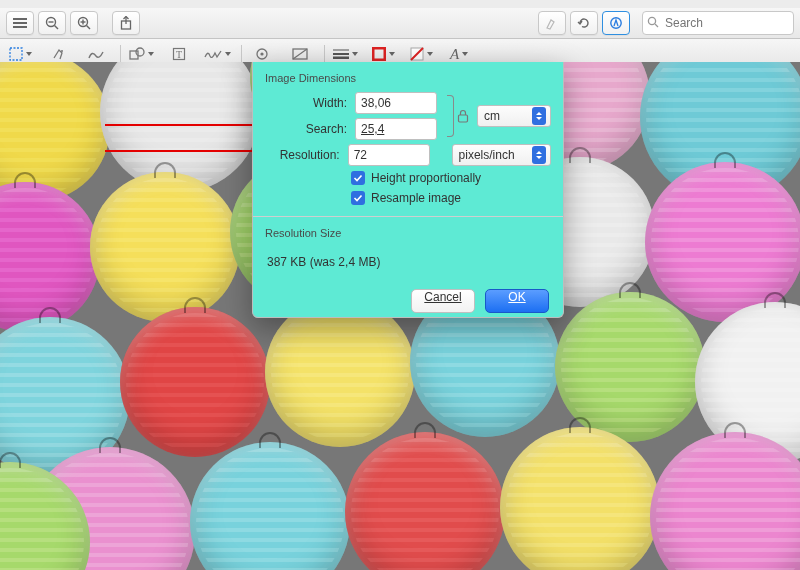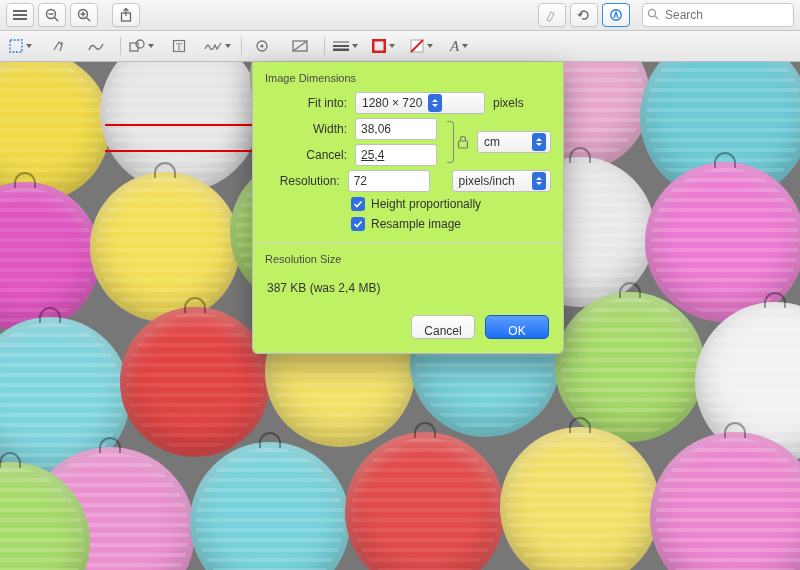--- a/index.html
+++ b/index.html
@@ -1,57 +1,57 @@
 <!DOCTYPE html>
 <html><head>
 <meta charset="utf-8">
 <style>
   html,body{margin:0;padding:0;font-family:-apple-system,"Helvetica Neue",Arial,sans-serif;font-size:12px;color:#333;}
   body{width:800px;height:570px;background:#ececec;overflow:hidden;position:relative;}
   
-  .main-toolbar{height:30px;background:linear-gradient(#f7f7f7,#e8e8e8);border-bottom:1px solid #c4c4c4;display:flex;align-items:center;padding:0 6px;}
+  .main-toolbar{height:30px;background:linear-gradient(#f7f7f7,#e8e8e8);border-bottom:1px solid #c4c4c4;display:flex;align-items:center;padding:0 6px;margin-top:8px;}
   .tbtn{height:22px;min-width:26px;border:1px solid #c8c8c8;border-radius:4px;background:linear-gradient(#ffffff,#f1f1f1);margin-right:4px;display:flex;align-items:center;justify-content:center;color:#555;box-shadow:0 1px 0 rgba(0,0,0,.04);}
   .tbtn svg{display:block;}
   .spacer{flex:1;}
   .search{display:flex;align-items:center;height:22px;border:1px solid #c8c8c8;border-radius:4px;background:#fff;padding:0 6px 0 4px;width:140px;}
   .search input{border:none;outline:none;font-size:12px;width:100%;background:transparent;color:#666;}
   .search .mag{margin-right:4px;color:#888;}
   
   .sec-toolbar{height:30px;background:linear-gradient(#f6f6f6,#e6e6e6);border-bottom:1px solid #bcbcbc;display:flex;align-items:center;padding:0 6px;}
   .sbtn{height:22px;min-width:28px;display:flex;align-items:center;justify-content:center;margin-right:10px;color:#555;position:relative;}
   .sbtn .drop{width:0;height:0;border-left:3px solid transparent;border-right:3px solid transparent;border-top:4px solid #666;margin-left:3px;}
   .sep{width:1px;height:18px;background:#c8c8c8;margin:0 6px 0 0;}
   
   .canvas{position:absolute;top:62px;left:0;right:0;bottom:0;background:#777;overflow:hidden;}
   .img{position:absolute;top:0;left:0;right:0;bottom:0;}
   .lantern{position:absolute;border-radius:50%;box-shadow:inset 0 -10px 30px rgba(0,0,0,.25), inset 0 8px 20px rgba(255,255,255,.35);}
   .lantern:before{content:"";position:absolute;top:-10px;left:50%;transform:translateX(-50%);width:18px;height:14px;border:2px solid rgba(0,0,0,.35);border-bottom:none;border-radius:14px 14px 0 0;}
   .lantern:after{content:"";position:absolute;inset:6px;border-radius:50%;background:repeating-linear-gradient(to bottom, rgba(255,255,255,.18) 0 4px, rgba(0,0,0,0) 4px 10px);mix-blend-mode:overlay;}
   
-  .dialog{position:absolute;top:62px;left:252px;width:310px;background:#bef264;border:1px solid #bdbdbd;border-top:none;border-radius:0 0 6px 6px;box-shadow:0 10px 30px rgba(0,0,0,.35);padding-bottom:10px;}
+  .dialog{position:absolute;top:62px;left:252px;width:310px;background:#5eead4;border:1px solid #bdbdbd;border-top:none;border-radius:0 0 6px 6px;box-shadow:0 10px 30px rgba(0,0,0,.35);}
   .group-title{font-size:11px;color:#4a4a4a;padding:10px 12px 6px 12px;}
   .hr{height:1px;background:#cfcfcf;margin:0 0 0 0;}
   .row{display:flex;align-items:center;height:26px;padding:0 12px;}
   .lbl{width:82px;text-align:right;padding-right:8px;color:#333;font-size:12px;}
   .txt{height:20px;border:1px solid #bfbfbf;border-radius:3px;background:#fff;padding:0 5px;font-size:12px;color:#333;outline:none;}
   .sel{height:20px;border:1px solid #bfbfbf;border-radius:3px;background:linear-gradient(#fdfdfd,#f0f0f0);font-size:12px;color:#333;display:flex;align-items:center;padding:0 4px 0 6px;position:relative;}
   .sel .arrs{width:14px;height:18px;display:flex;flex-direction:column;align-items:center;justify-content:center;background:#2f6fe0;border-radius:3px;margin-left:6px;}
   .sel .arrs:before,.sel .arrs:after{content:"";width:0;height:0;border-left:3px solid transparent;border-right:3px solid transparent;}
   .sel .arrs:before{border-bottom:3px solid #fff;margin-bottom:2px;}
   .sel .arrs:after{border-top:3px solid #fff;}
   .unit-plain{font-size:12px;color:#333;margin-left:8px;}
   .lock{width:14px;height:14px;margin:0 4px;color:#777;}
   .bracket{width:14px;height:46px;margin-left:4px;position:relative;}
   .bracket:before{content:"";position:absolute;left:6px;top:2px;bottom:2px;width:6px;border:1px solid #8a8a8a;border-left:none;border-radius:0 4px 4px 0;}
   .chk{display:flex;align-items:center;padding-left:98px;height:20px;}
   .chk .box{width:14px;height:14px;border-radius:3px;background:#2f6fe0;margin-right:6px;display:flex;align-items:center;justify-content:center;}
   .chk .box svg{display:block;}
   .result{padding:6px 14px 2px 14px;font-size:12px;color:#333;}
   .btnrow{display:flex;justify-content:flex-end;gap:10px;padding:14px 14px 4px 14px;}
-  .btn{height:22px;min-width:62px;border-radius:5px;border:1px solid #bfbfbf;background:linear-gradient(#ffffff,#f2f2f2);font-size:12px;display:flex;align-items:flex-end;justify-content:center;}
+  .btn{height:22px;min-width:62px;border-radius:5px;border:1px solid #bfbfbf;background:linear-gradient(#ffffff,#f2f2f2);font-size:12px;display:flex;align-items:flex-start;justify-content:center;text-decoration:underline;}
   .btn.primary{background:linear-gradient(#5b9dff,#1c6ff2);border-color:#1859c8;color:#fff;}
   
   .arrow{position:absolute;height:2px;background:#e40000;}
   .arrow:after{content:"";position:absolute;right:-2px;top:-5px;width:0;height:0;border-top:6px solid transparent;border-bottom:6px solid transparent;border-left:12px solid #e40000;}
 </style>
 </head>
 <body>
 
 <div class="main-toolbar">
   <div class="tbtn">
@@ -222,37 +222,29 @@
     <div class="lantern" style="background:#a6d96b;width:160px;height:160px;left:-70px;top:400px"></div>
   </div>
 
   <div class="arrow" style="left:105px;top:62px;width:165px"></div>
   <div class="arrow" style="left:105px;top:88px;width:165px"></div>
 </div>
 
 <div class="dialog">
   <div class="group-title">Image Dimensions</div>
 
-  <div class="row">
-    <div class="lbl">Fit into:</div>
-    <div class="sel" style="width:118px">
-      <span>1280 × 720</span>
-      <span class="arrs"></span>
-    </div>
-    <span class="unit-plain">pixels</span>
-  </div>
 
   <div style="display:flex;align-items:center;padding:0 12px">
     <div style="flex:0 0 auto">
       <div class="row" style="padding:0;height:26px">
         <div class="lbl">Width:</div>
         <input class="txt" style="width: 70px;" value="38,06">
       </div>
       <div class="row" style="padding:0;height:26px">
-        <div class="lbl">Cancel:</div>
+        <div class="lbl">Search:</div>
         <input class="txt" style="width: 70px; text-decoration: underline;" value="25,4">
       </div>
     </div>
     <div class="bracket"></div>
     <span class="lock"><svg width="12" height="14">
           <rect x="1.5" y="6" width="9" height="7" rx="1.2" fill="none" stroke="#777" stroke-width="1.2"></rect>
           <path d="M3.5 6 V4 a2.5 2.5 0 0 1 5 0 V6" fill="none" stroke="#777" stroke-width="1.2"></path>
         </svg></span>
     <div class="sel" style="width:72px;margin-left:4px">
       <span style="flex:1">cm</span>

